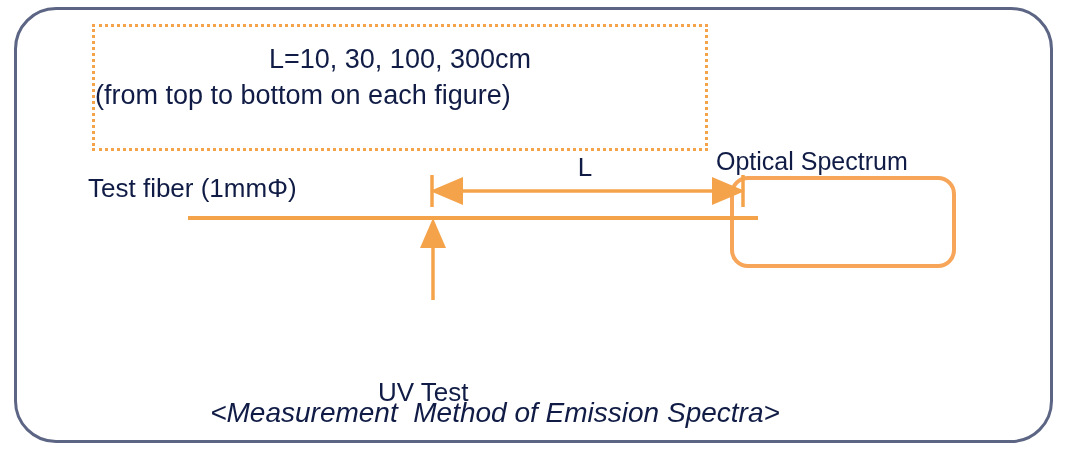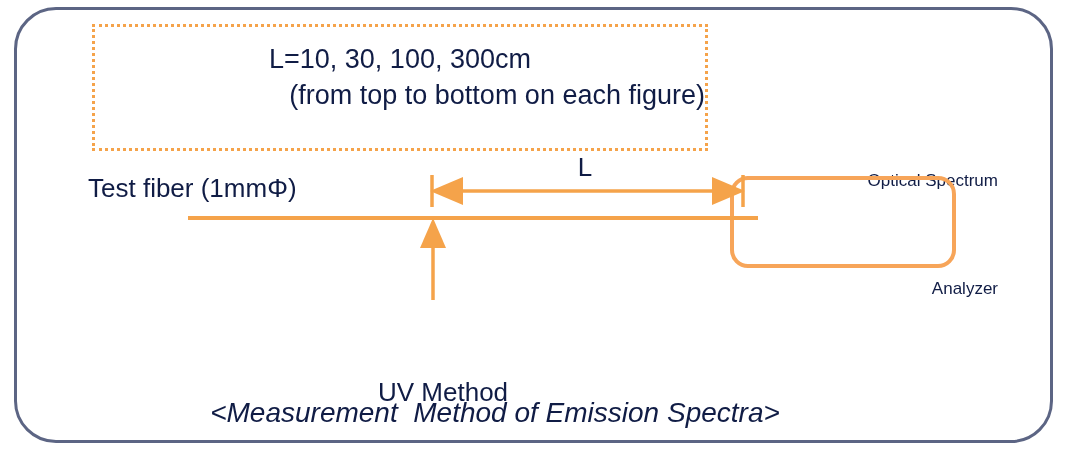--- a/index.html
+++ b/index.html
@@ -53,32 +53,32 @@
     text-align: center;
     font-size: 27px;
     line-height: 32px;
     letter-spacing: 0px;
   }
   #lengths-line2 {
     position: absolute;
     left: 0;
     top: 52px;
     width: 100%;
-    text-align: right;
+    text-align: left;
     font-size: 27px;
     line-height: 32px;
   }
   
   #analyzer-caption {
     position: absolute;
     left: 716px;
-    top: 91px;
+    top: 71px;
     width: 282px;
-    text-align: right;
-    font-size: 17px;
+    text-align: left;
+    font-size: 25px;
     line-height: 36px;
   }
   
   #analyzer-box {
     position: absolute;
     left: 730px;
     top: 176px;
     width: 226px;
     height: 92px;
     border: 4px solid #f7a559;
@@ -156,21 +156,20 @@
 
   <div id="outer-frame"></div>
 
   <div id="dotted-box">
     <div id="lengths-line1" class="navy">L=10, 30, 100, 300cm</div>
     <div id="lengths-line2" class="navy">(from top to bottom on each figure)</div>
   </div>
 
   <div id="analyzer-caption" class="navy">
     <div>Optical Spectrum</div>
-    <div>Analyzer</div>
   </div>
 
   <div id="analyzer-box"></div>
 
   <div id="fiber-line"></div>
 
   <div id="test-fiber-label" class="navy">Test fiber (1mmΦ)</div>
 
   <div id="l-label" class="navy">L</div>
 
@@ -181,19 +180,19 @@
     <line x1="7" y1="0" x2="7" y2="32" stroke="#f5a34a" stroke-width="3.5"></line>
     <line x1="318" y1="0" x2="318" y2="32" stroke="#f5a34a" stroke-width="3.5"></line>
   </svg>
 
   <svg id="uv-arrow" viewBox="0 0 30 84">
     <line x1="15" y1="84" x2="15" y2="16" stroke="#f5a34a" stroke-width="3.5"></line>
     <polygon points="15,2 28,32 2,32" fill="#f5a34a"></polygon>
   </svg>
 
   <div id="uv-labels" class="navy">
-    <div>UV Method</div>
+    <div>UV Test</div>
     
   </div>
 
   <div id="diagram-title" class="navy">&lt;Measurement  Method of Emission Spectra&gt;</div>
 
 </div>
 
 </body></html>

